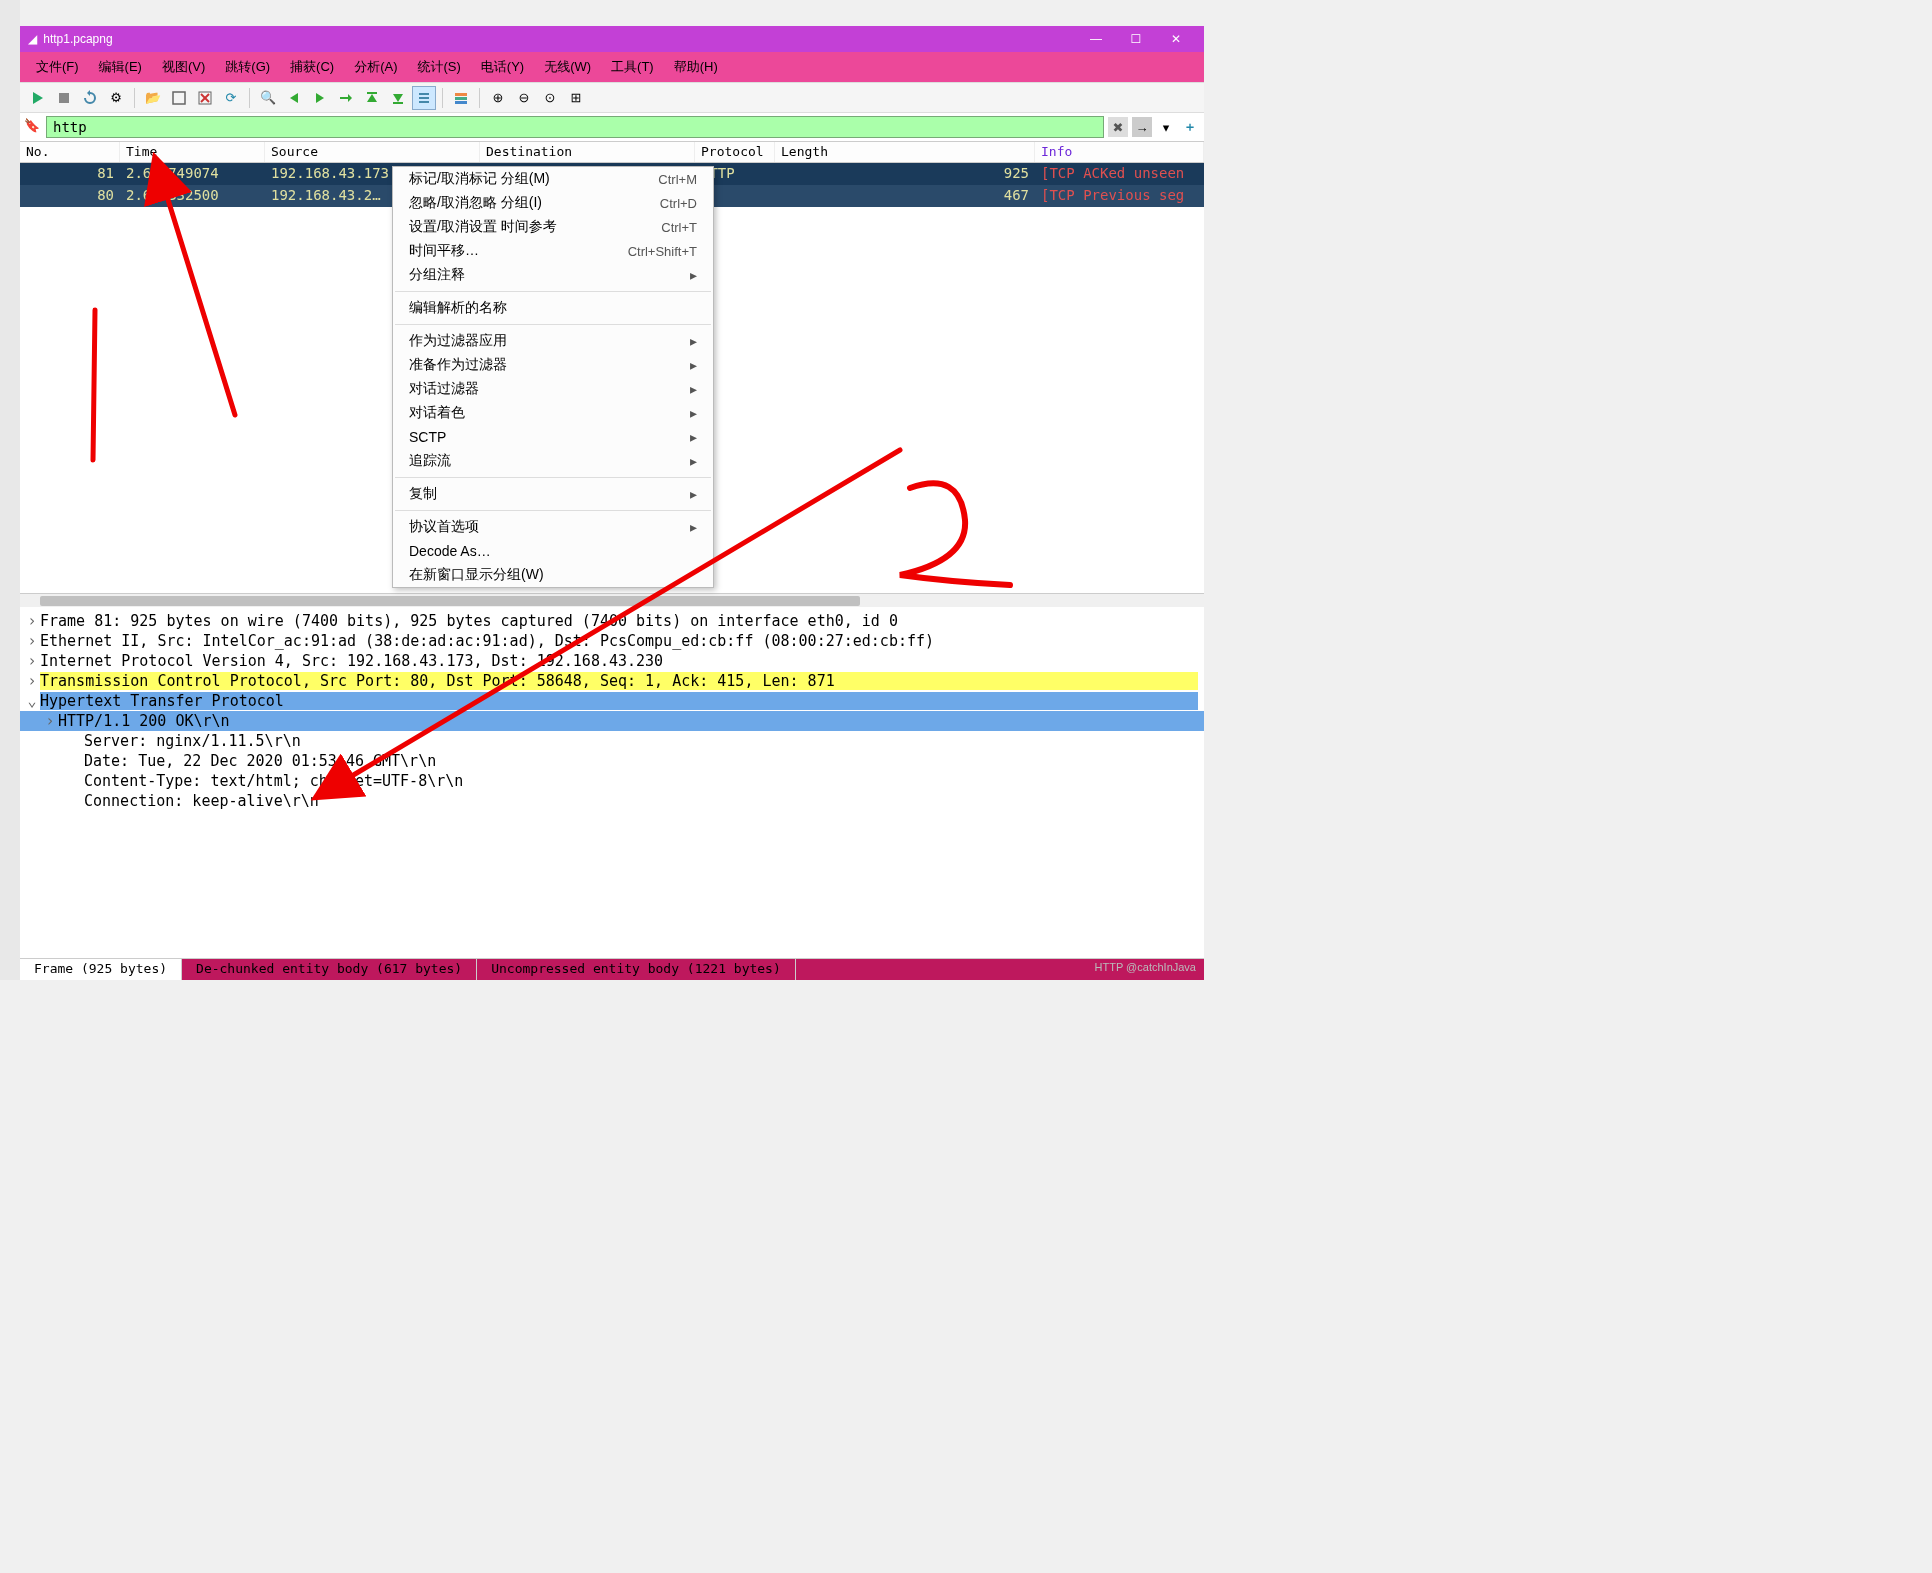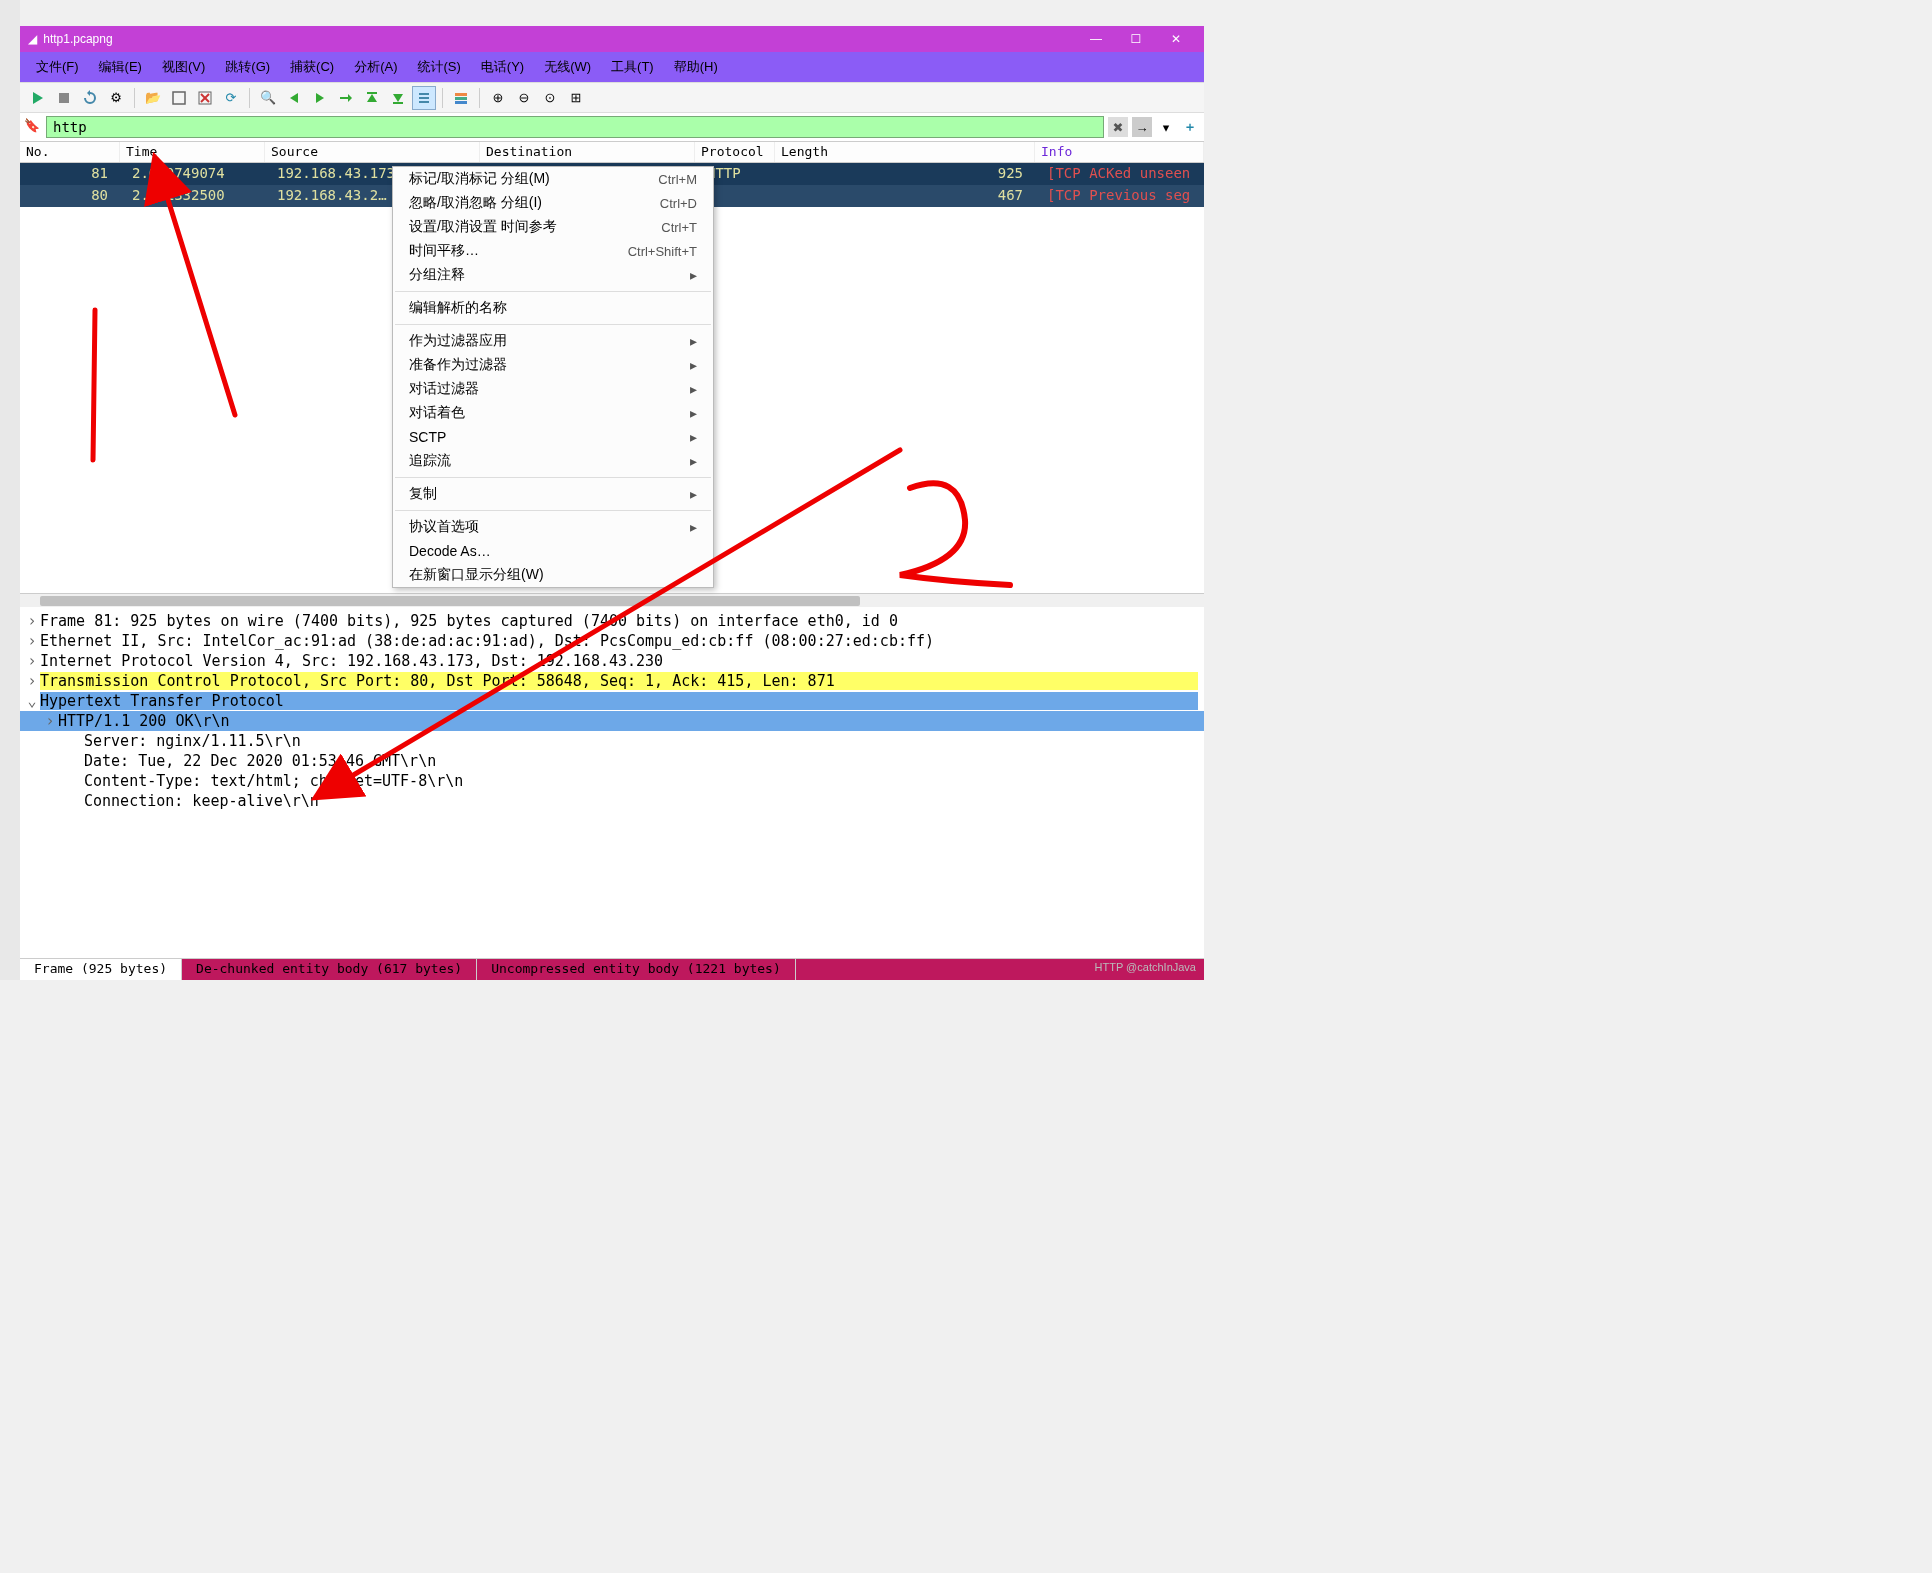--- a/index.html
+++ b/index.html
@@ -3,36 +3,36 @@
 <meta charset="utf-8">
 <style>
 * { box-sizing: border-box; margin: 0; padding: 0; }
 body { font-family: "Microsoft YaHei", sans-serif; font-size: 13px; background: #f0f0f0; overflow: hidden; width: 1204px; height: 980px; position: relative; }
 .left-edge { position: absolute; left: 0; top: 0; width: 20px; height: 100%; background: #e8e8e8; z-index: 1; }
 .mainwin { position: absolute; left: 20px; top: 26px; right: 0; bottom: 0; background: #fff; display: flex; flex-direction: column; z-index: 2; }
 .titlebar { height: 26px; background: #c340d6; color: #fff; display: flex; align-items: center; padding: 0 8px; font-size: 12px; }
 .titlebar .icon { margin-right: 6px; }
 .titlebar .spacer { flex: 1; }
 .titlebar .winbtn { width: 40px; text-align: center; cursor: pointer; font-family: sans-serif; }
-.menubar { height: 28px; background: #8b5cf6; border-bottom: 1px solid #ddd; display: flex; align-items: center; padding: 15px 6px; }
+.menubar { height: 28px; background: #ec4899; border-bottom: 1px solid #ddd; display: flex; align-items: center; padding: 15px 6px; }
 .menubar .mitem { padding: 4px 10px; cursor: pointer; }
 .toolbar { height: 30px; background: #f5f5f5; border-bottom: 1px solid #ddd; display: flex; align-items: center; padding: 0 6px; gap: 2px; }
 .toolbar .tbtn { width: 24px; height: 24px; display: flex; align-items: center; justify-content: center; cursor: pointer; border: 1px solid transparent; }
 .toolbar .sep { width: 1px; height: 20px; background: #ccc; margin: 0 4px; }
 .filterbar { height: 28px; display: flex; align-items: center; padding: 2px 4px; gap: 4px; }
 .filterbar .bookmark { width: 18px; height: 18px; cursor: pointer; }
 .filterbar input { flex: 1; height: 22px; background: #aaffaa; border: 1px solid #7a7; padding: 0 6px; font-family: monospace; font-size: 14px; }
 .filterbar .clear, .filterbar .apply, .filterbar .dd, .filterbar .plus { width: 20px; height: 20px; cursor: pointer; display: flex; align-items: center; justify-content: center; }
 .packet-header { height: 22px; background: #fdfdfd; border-top: 1px solid #ccc; border-bottom: 1px solid #ccc; display: flex; font-family: monospace; font-size: 13px; }
 .packet-header .col { padding: 2px 6px; border-right: 1px solid #eee; }
 .packet-list { height: 430px; background: #fff; overflow: hidden; position: relative; font-family: monospace; font-size: 14px; }
 .packet-row { height: 22px; display: flex; color: #e0e0a0; }
 .packet-row.sel { background: #1a3a5a; }
 .packet-row.r2 { background: #2a4a6a; }
-.packet-row .cell { padding: 2px 12px; white-space: nowrap; overflow: hidden; }
+.packet-row .cell { padding: 2px 6px; white-space: nowrap; overflow: hidden; }
 .c-no { width: 100px; text-align: right; }
 .c-time { width: 145px; }
 .c-src { width: 215px; }
 .c-dst { width: 215px; }
 .c-proto { width: 80px; }
 .c-len { width: 260px; text-align: right; padding-right: 12px; }
 .c-info { flex: 1; color: #e05050; }
 .hscroll { height: 14px; background: #f0f0f0; border-top: 1px solid #ccc; position: relative; }
 .hscroll .thumb { position: absolute; left: 20px; width: 820px; height: 10px; top: 2px; background: #c0c0c0; border-radius: 2px; }
 .details { flex: 1; background: #fff; overflow: auto; font-family: monospace; font-size: 15px; padding: 4px 0; }

